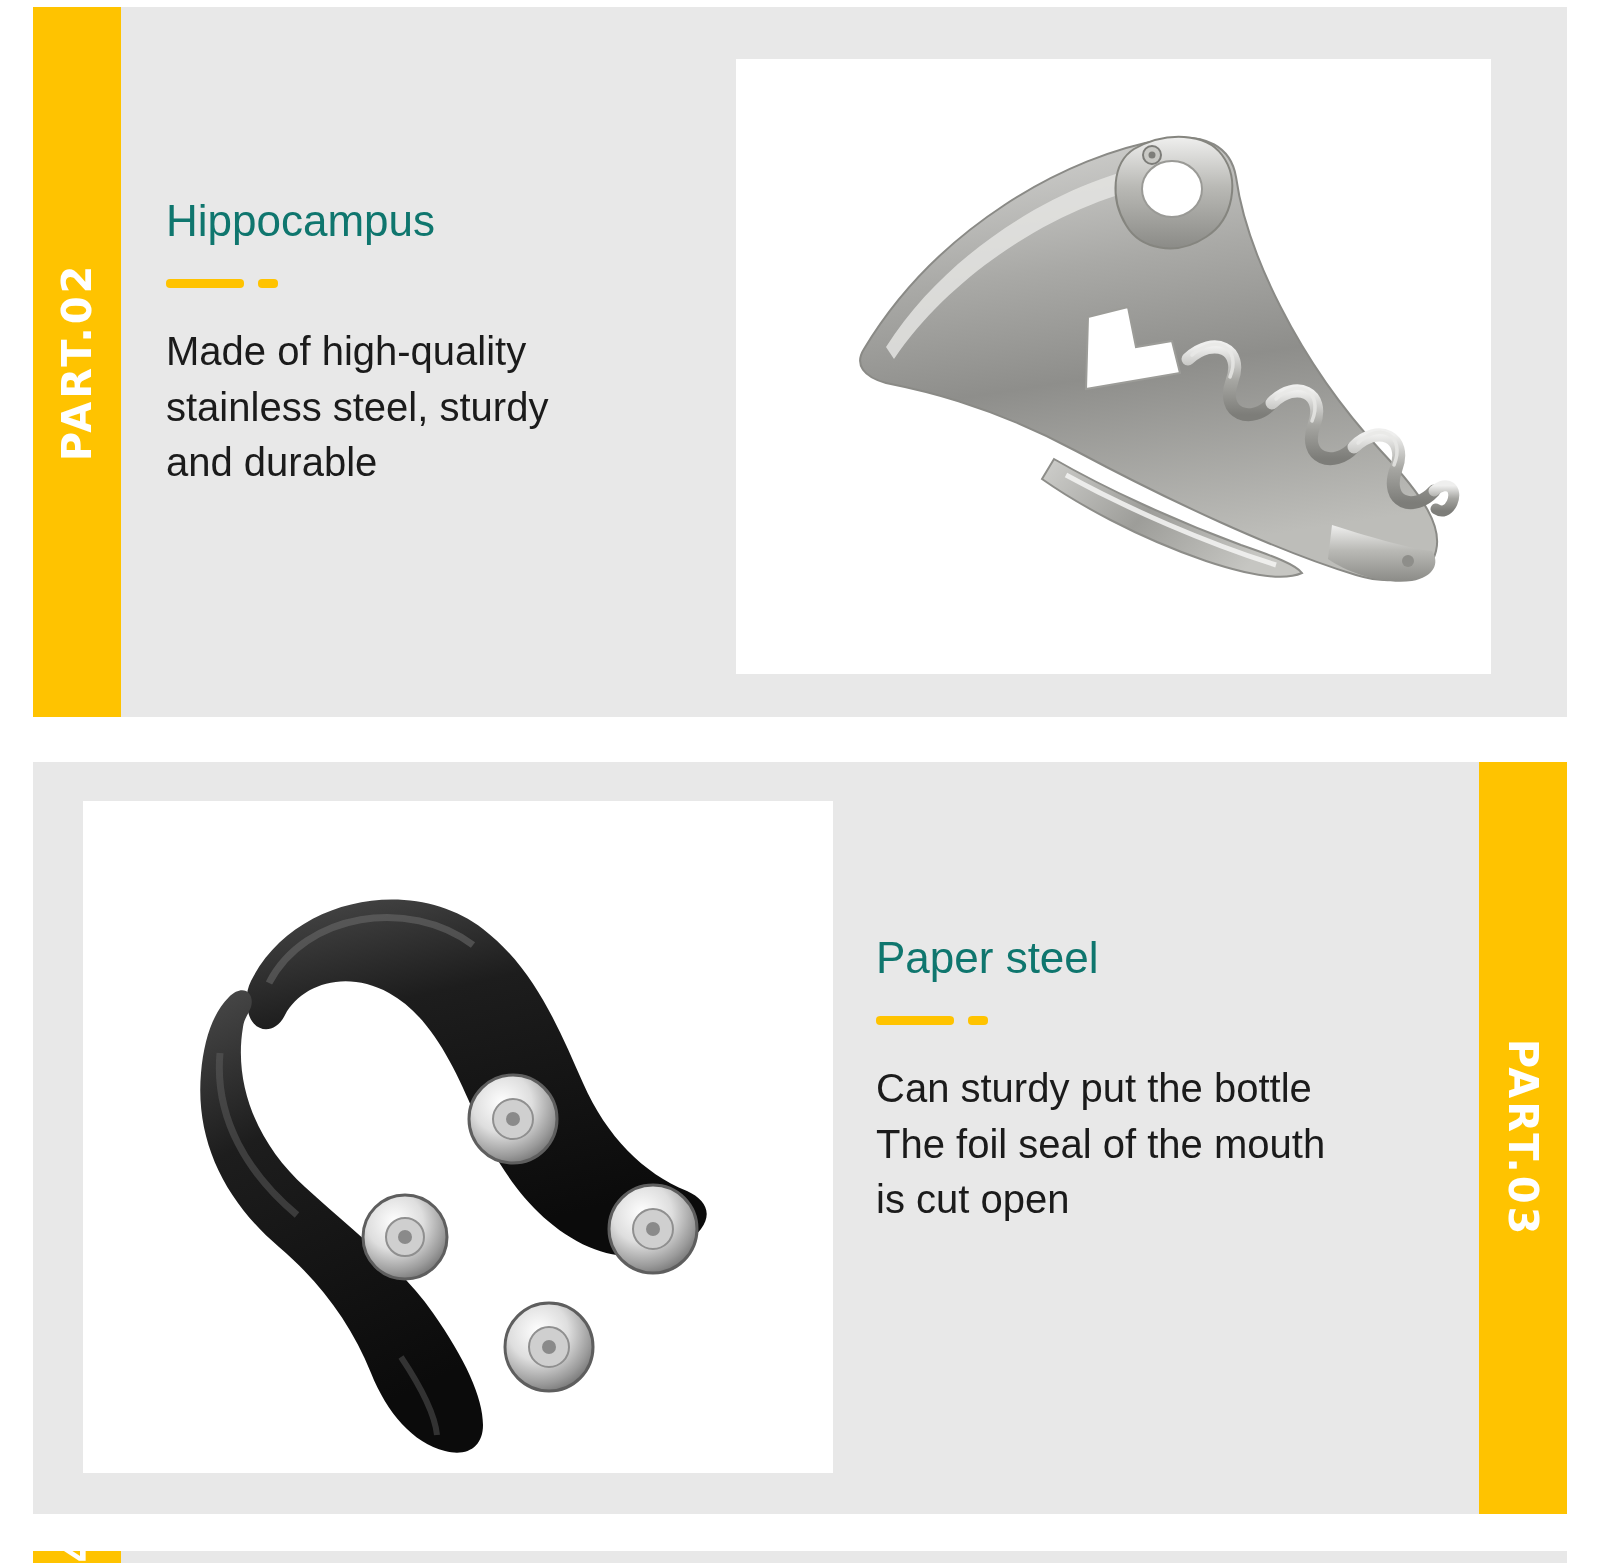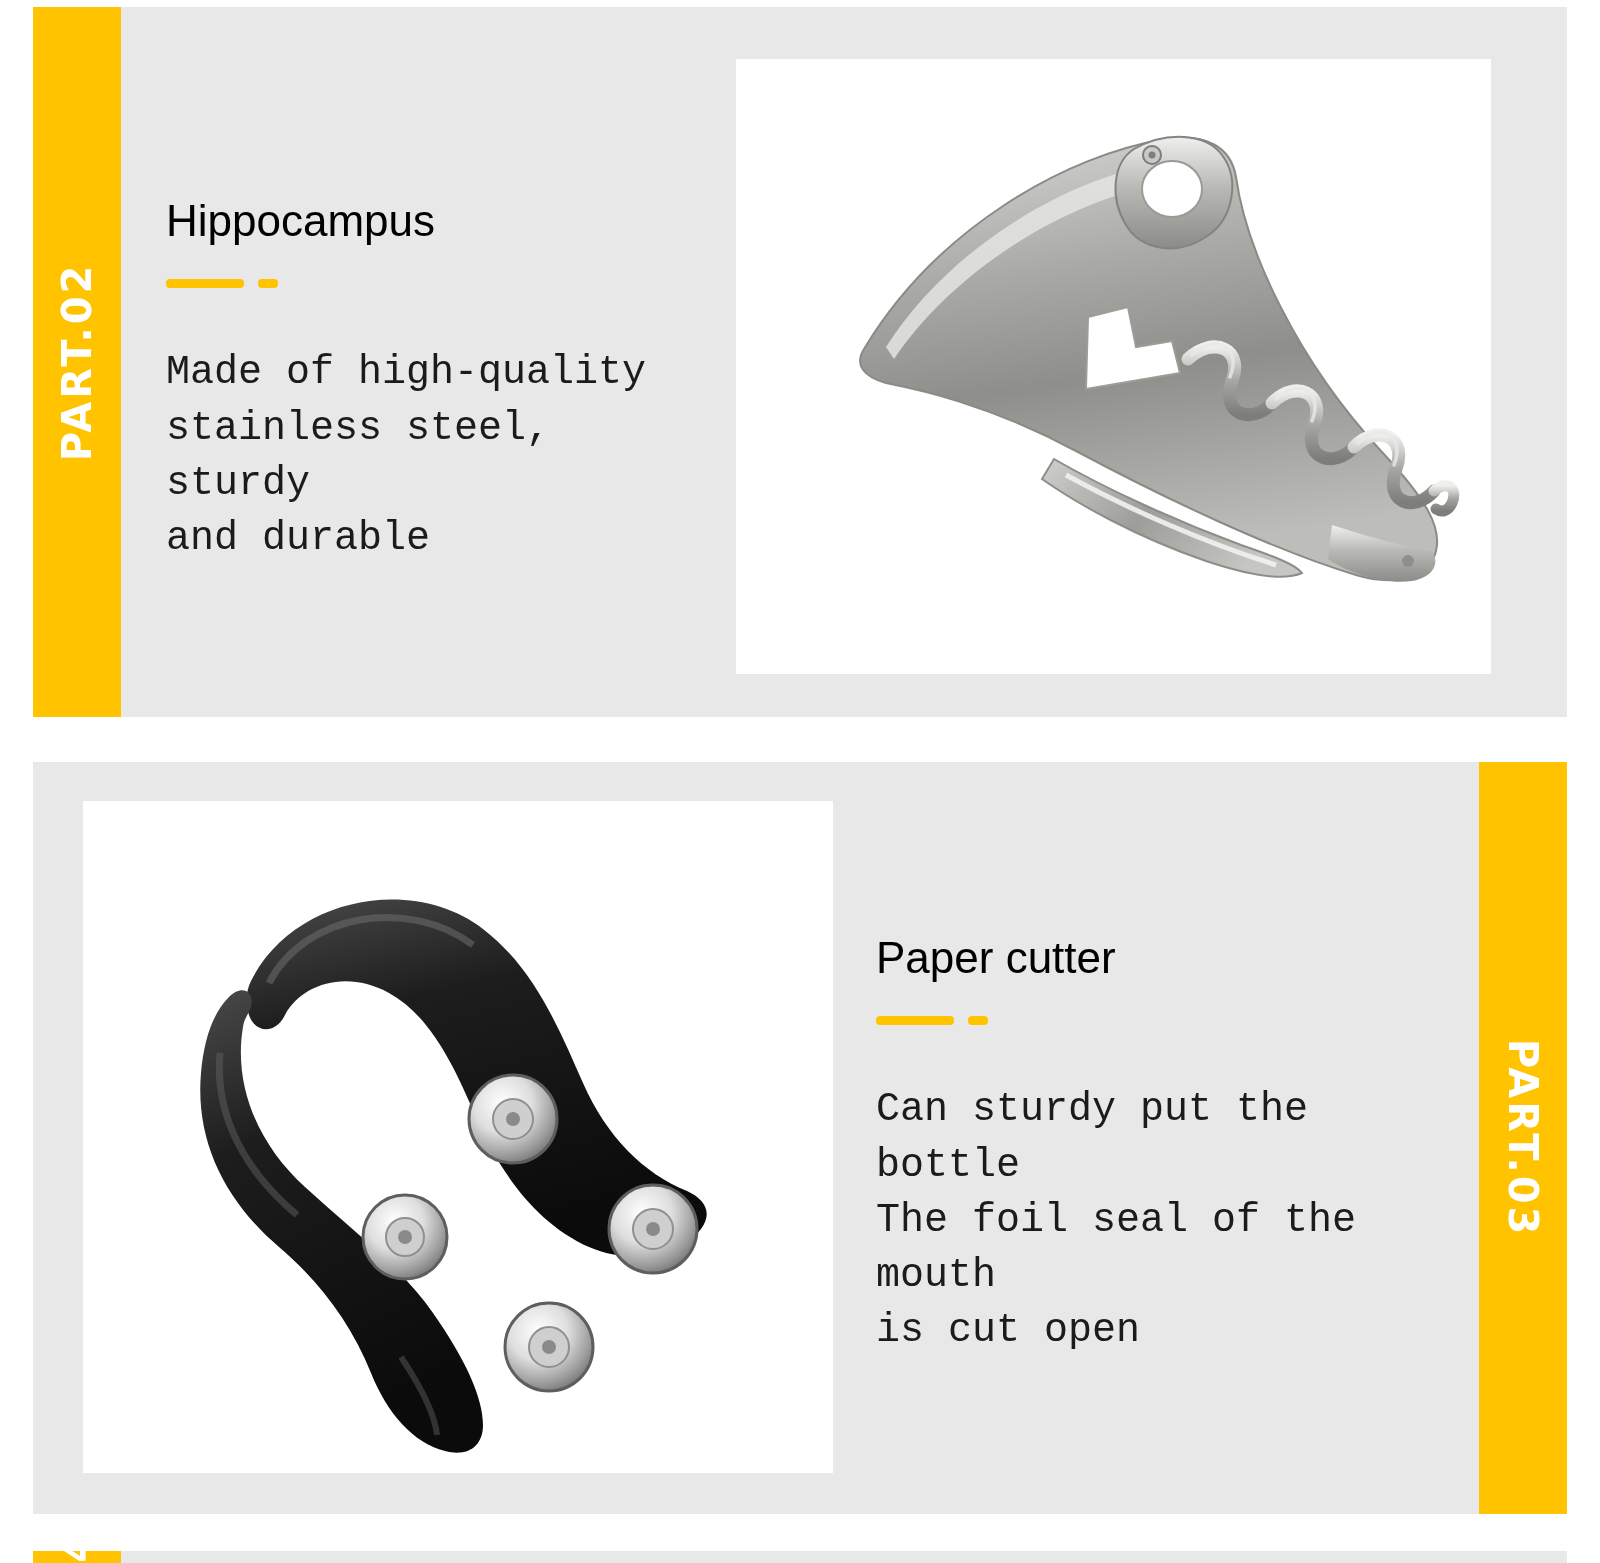--- a/index.html
+++ b/index.html
@@ -64,21 +64,21 @@
     background: #ffffff;
     overflow: hidden;
   }
 
   
   .textcol {
     position: absolute;
   }
   .sec-title {
     font-size: 44px;
-    color: #000000;
+    color: #0f766e;
     font-weight: normal;
     line-height: 1.1;
     margin: 0;
     font-family: "Liberation Sans", sans-serif;
   }
   .rule {
     display: flex;
     align-items: center;
     gap: 14px;
     margin-top: 34px;
@@ -91,26 +91,26 @@
     border-radius: 4px;
   }
   .rule .dash-short {
     display: block;
     width: 20px;
     height: 9px;
     background: #ffc300;
     border-radius: 4px;
   }
   .sec-body {
-    margin-top: 57px;
+    margin-top: 36px;
     font-size: 40px;
     line-height: 1.38;
     color: #1b1b1b;
     white-space: pre-line;
-    font-family: Liberation Mono, monospace;
+    font-family: Liberation Sans, sans-serif;
   }
 
   
   #section-02 {
     top: 7px;
     height: 710px;
   }
   #section-02 .photo {
     left: 703px;
     top: 52px;
@@ -300,21 +300,21 @@
           <circle cx="322" cy="436" r="7" fill="#8a8a8a"></circle>
 
           <circle cx="466" cy="546" r="44" fill="url(#riv)" stroke="#5e5e5e" stroke-width="3"></circle>
           <circle cx="466" cy="546" r="20" fill="#cfcfcf" stroke="#8f8f8f" stroke-width="2"></circle>
           <circle cx="466" cy="546" r="7" fill="#8a8a8a"></circle>
         </g>
       </svg>
     </div>
 
     <div class="textcol">
-      <h2 class="sec-title">Paper cutter</h2>
+      <h2 class="sec-title">Paper steel</h2>
       <div class="rule">
         <span class="dash-long"></span>
         <span class="dash-short"></span>
       </div>
       <p class="sec-body">Can sturdy put the bottle
 The foil seal of the mouth
 is cut open</p>
     </div>
   </div>
 

